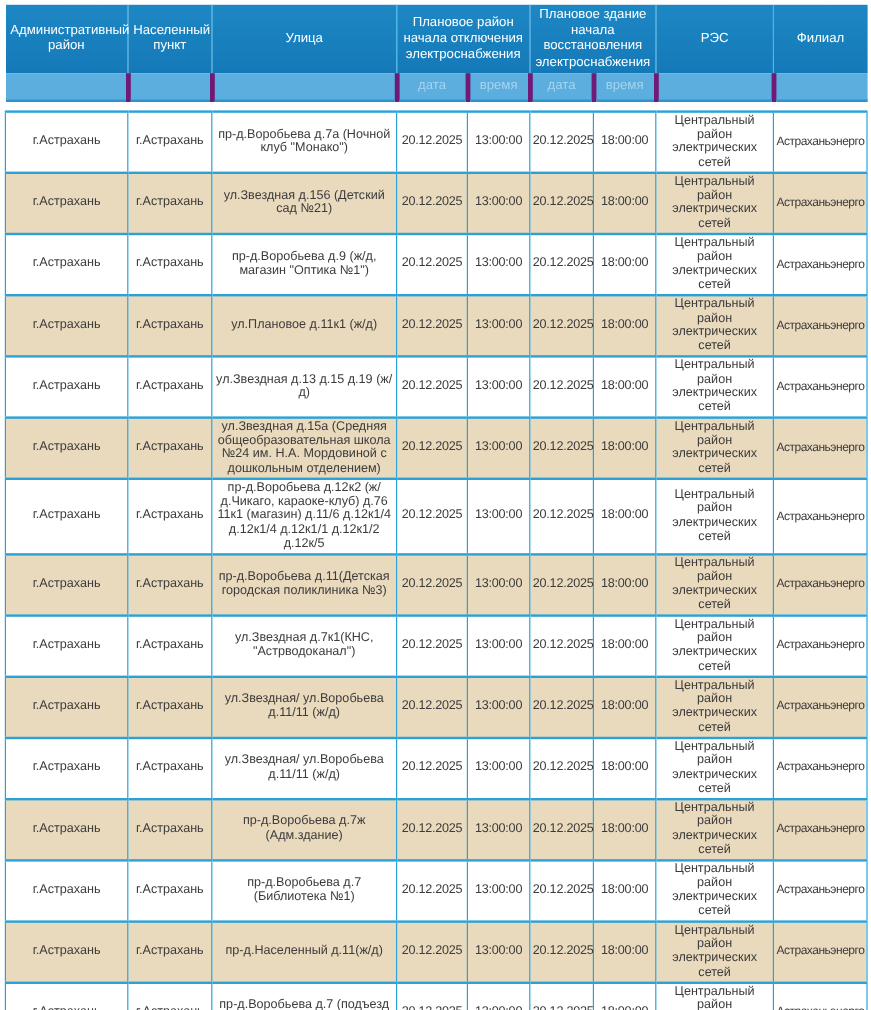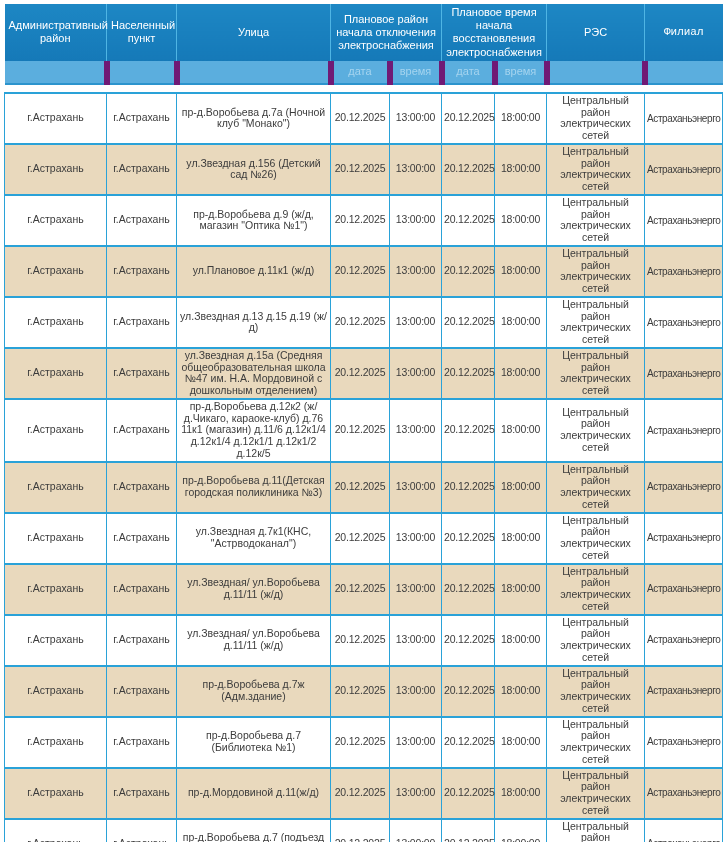--- a/index.html
+++ b/index.html
@@ -32,28 +32,28 @@
     font-weight:400;
     line-height:1.2;
     border-left:1px solid var(--header-divider);
     border-right:1px solid var(--header-divider);
     padding:2px 4px;
     text-align:center;
     vertical-align:middle;
   }
   thead tr.main-header{height:51px;}
   thead tr.main-header th:first-child{border-left:none;margin-top:24px;}
-  thead tr.main-header th:last-child{border-right:none;font-family:Liberation Mono, monospace;}
+  thead tr.main-header th:last-child{border-right:none;}
   thead tr.sub-header th{
     background:var(--subheader-bg);
     color:var(--subheader-text);
     height:20px;
     font-size:11px;
     padding:1px 2px;
-    border-left:6px solid #701a75;
+    border-left:4px solid #701a75;
     border-right:1px solid #7ec6ea;
     border-bottom:2px solid #2c94cd;
   }
   thead tr.sub-header th:first-child{border-left:none;}
   thead tr.sub-header th:last-child{border-right:none;}
   thead tr.spacer-row td{
     background:#ffffff;
     border:none;
     height:7px;
     padding:0;
@@ -98,21 +98,21 @@
       <col style="width:52px">
       <col style="width:98px">
       <col style="width:78px">
     </colgroup>
     <thead>
       <tr class="main-header">
         <th>Административный район</th>
         <th>Населенный пункт</th>
         <th>Улица</th>
         <th colspan="2">Плановое район начала отключения электроснабжения</th>
-        <th colspan="2">Плановое время начала восстановления электроснабжения</th>
+        <th colspan="2">Плановое здание начала восстановления электроснабжения</th>
         <th>РЭС</th>
         <th>Филиал</th>
       </tr>
       <tr class="sub-header">
         <th></th>
         <th></th>
         <th></th>
         <th>дата</th>
         <th>время</th>
         <th>дата</th>
@@ -132,21 +132,21 @@
           <td class="date-cell">20.12.2025</td>
           <td class="time-cell">13:00:00</td>
           <td class="date-cell">20.12.2025</td>
           <td class="time-cell">18:00:00</td>
           <td>Центральный район электрических сетей</td>
           <td class="branch-cell">Астраханьэнерго</td>
         </tr>
         <tr class="beige">
           <td>г.Астрахань</td>
           <td>г.Астрахань</td>
-          <td>ул.Звездная д.156 (Детский сад №26)</td>
+          <td>ул.Звездная д.156 (Детский сад №21)</td>
           <td class="date-cell">20.12.2025</td>
           <td class="time-cell">13:00:00</td>
           <td class="date-cell">20.12.2025</td>
           <td class="time-cell">18:00:00</td>
           <td>Центральный район электрических сетей</td>
           <td class="branch-cell">Астраханьэнерго</td>
         </tr>
         <tr>
           <td>г.Астрахань</td>
           <td>г.Астрахань</td>
@@ -176,21 +176,21 @@
           <td class="date-cell">20.12.2025</td>
           <td class="time-cell">13:00:00</td>
           <td class="date-cell">20.12.2025</td>
           <td class="time-cell">18:00:00</td>
           <td>Центральный район электрических сетей</td>
           <td class="branch-cell">Астраханьэнерго</td>
         </tr>
         <tr class="beige">
           <td>г.Астрахань</td>
           <td>г.Астрахань</td>
-          <td>ул.Звездная д.15а (Средняя общеобразовательная школа №47 им. Н.А. Мордовиной с дошкольным отделением)</td>
+          <td>ул.Звездная д.15а (Средняя общеобразовательная школа №24 им. Н.А. Мордовиной с дошкольным отделением)</td>
           <td class="date-cell">20.12.2025</td>
           <td class="time-cell">13:00:00</td>
           <td class="date-cell">20.12.2025</td>
           <td class="time-cell">18:00:00</td>
           <td>Центральный район электрических сетей</td>
           <td class="branch-cell">Астраханьэнерго</td>
         </tr>
         <tr>
           <td>г.Астрахань</td>
           <td>г.Астрахань</td>
@@ -264,21 +264,21 @@
           <td class="date-cell">20.12.2025</td>
           <td class="time-cell">13:00:00</td>
           <td class="date-cell">20.12.2025</td>
           <td class="time-cell">18:00:00</td>
           <td>Центральный район электрических сетей</td>
           <td class="branch-cell">Астраханьэнерго</td>
         </tr>
         <tr class="beige">
           <td>г.Астрахань</td>
           <td>г.Астрахань</td>
-          <td>пр-д.Мордовиной д.11(ж/д)</td>
+          <td>пр-д.Населенный д.11(ж/д)</td>
           <td class="date-cell">20.12.2025</td>
           <td class="time-cell">13:00:00</td>
           <td class="date-cell">20.12.2025</td>
           <td class="time-cell">18:00:00</td>
           <td>Центральный район электрических сетей</td>
           <td class="branch-cell">Астраханьэнерго</td>
         </tr>
         <tr>
           <td>г.Астрахань</td>
           <td>г.Астрахань</td>

